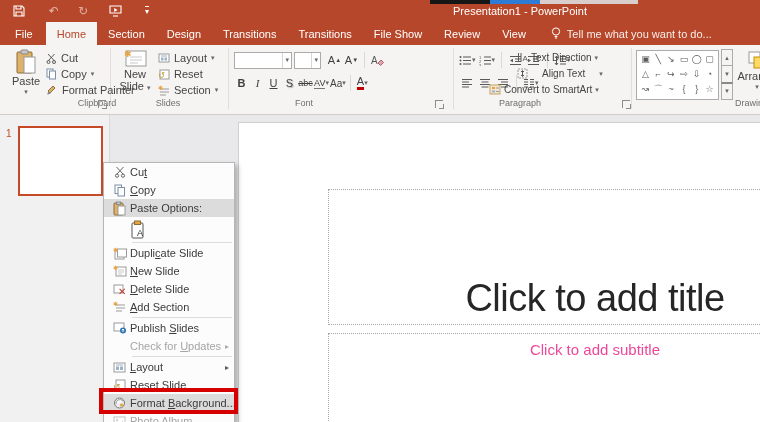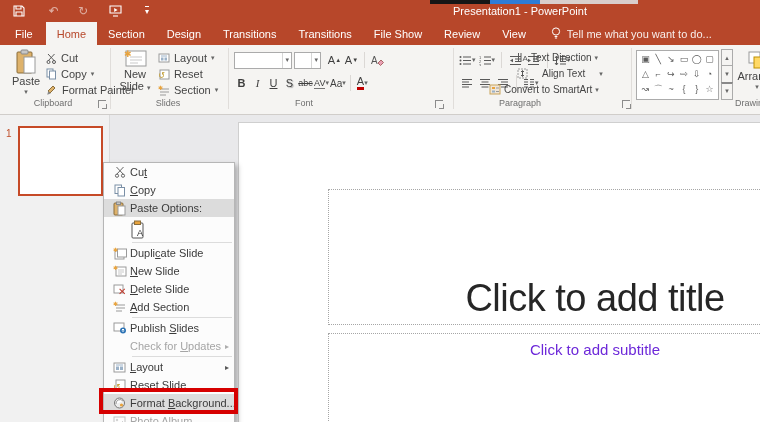--- a/index.html
+++ b/index.html
@@ -55,21 +55,21 @@
     border-right:1px solid #DADADA;box-sizing:border-box;}
   .slide-num{position:absolute;left:6px;top:128px;font-size:10px;color:#BF4D28;}
   .thumb{position:absolute;left:18px;top:126px;width:85px;height:70px;background:#fff;
     border:2px solid #C64A27;box-sizing:border-box;}
   .slide{position:absolute;left:239px;top:123px;width:714px;height:402px;background:#fff;
     box-shadow:0 0 0 1px #CFCFCF;}
   .ph{position:absolute;border:1px dotted #A6A6A6;box-sizing:border-box;display:flex;justify-content:center;}
   .ph.title{left:89px;top:66px;width:534px;height:136px;align-items:flex-end;padding-bottom:4px;}
   .ph.title .phtext{font-size:38px;font-weight:300;color:#262626;letter-spacing:-.5px;}
   .ph.subtitle{left:89px;top:210px;width:534px;height:192px;align-items:flex-start;padding-top:7px;}
-  .ph.subtitle .phtext{font-size:15px;color:#6d28d9;}
+  .ph.subtitle .phtext{font-size:15px;color:#ec4899;}
   
   .cmenu{position:absolute;left:103px;top:162px;width:132px;background:#FCFCFC;
     border:1px solid #B6B6B6;box-shadow:3px 3px 5px rgba(0,0,0,.25);box-sizing:border-box;
     font-size:11px;color:#3b3b3b;z-index:5;}
   .mi{height:18px;display:flex;align-items:center;padding-left:5px;position:relative;}
   .mi .ic{width:21px;display:flex;align-items:center;justify-content:center;flex:none;}
   .mi .txt{white-space:nowrap;}
   .mi.hover{background:#DCDCDC;}
   .mi.disabled{color:#A5A5A5;}
   .mi .sub{margin-left:auto;padding-right:5px;font-size:8px;color:#555;}
@@ -169,21 +169,21 @@
     <span>Copy</span>
     <span class="caret">▾</span>
   </div>
   <div class="srow" style="left:46px;top:39px;">
     <svg width="12" height="12" viewBox="0 0 12 12">
         <path d="M2 7 l5 -5 2 2 -5 5 z" fill="#DEB26B" stroke="#8A6D3B"></path>
         <path d="M2.2 7.2 l-1 3.6 3.6 -1.4" fill="#8a8a8a"></path>
       </svg>
     <span>Format Painter</span>
   </div>
-  <div class="glabel" style="left:0;width:106px;">Clipboard</div>
+  <div class="glabel" style="left:0;width:106px;padding-left:44px;">Clipboard</div>
   <span class="launcher" style="left:98px;"></span>
 
   <div class="bigbtn" style="left:115px;top:4px;width:40px;">
     <svg width="24" height="19" viewBox="0 0 24 19">
       <rect x="3" y="2" width="20" height="15" fill="#fff" stroke="#9a9a9a"></rect>
       <path d="M7 8 h12 M7 11 h12 M7 14 h8" stroke="#C9C9C9"></path>
       <text x="1" y="8" font-size="9" fill="#E8A33D">✱</text>
     </svg>
     <span class="blabel">New</span>
     <span class="blabel"><span>Slide</span> <span class="caret">▾</span></span>

